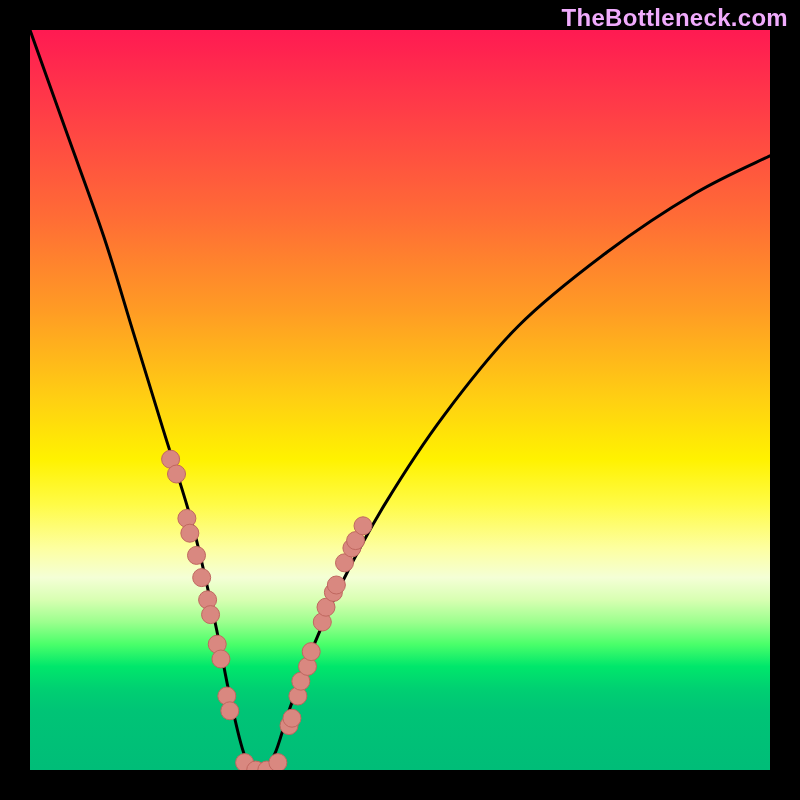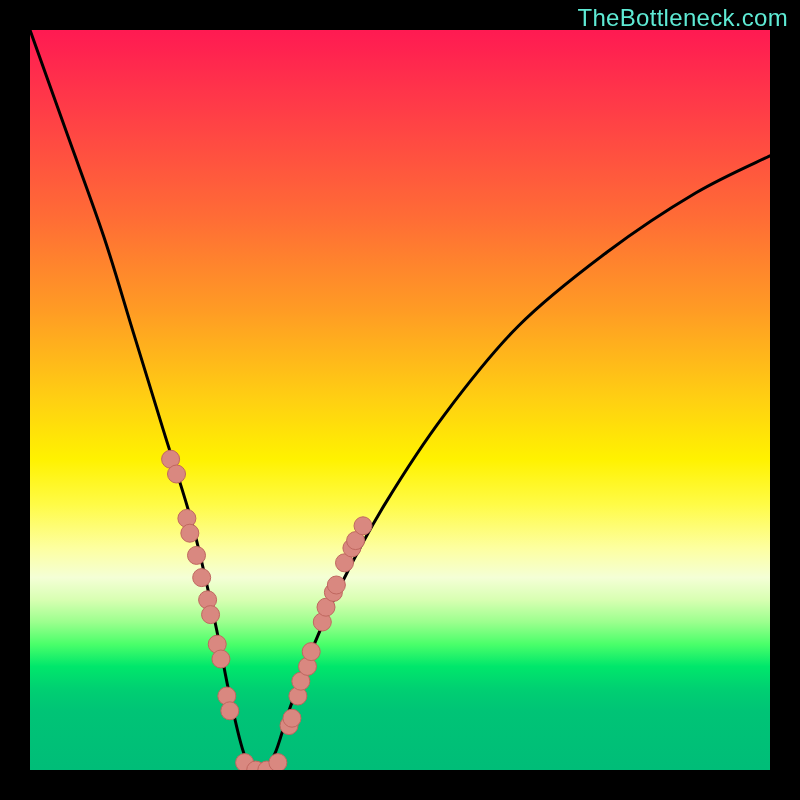--- a/index.html
+++ b/index.html
@@ -47,23 +47,23 @@
     position: absolute;
     left: 0;
     top: 0;
     width: 740px;
     height: 740px;
   }
   .source-label {
     position: absolute;
     top: 4px;
     right: 12px;
-    color: #5eead4;
+    color: #f0abfc;
     font-size: 24px;
-    font-weight: 400;
+    font-weight: 700;
     letter-spacing: 0.3px;
     user-select: none;
     margin-left: 45px;
   }
 </style>
 </head>
 <body>
 
 <div class="frame">
   <div class="plot-area">

